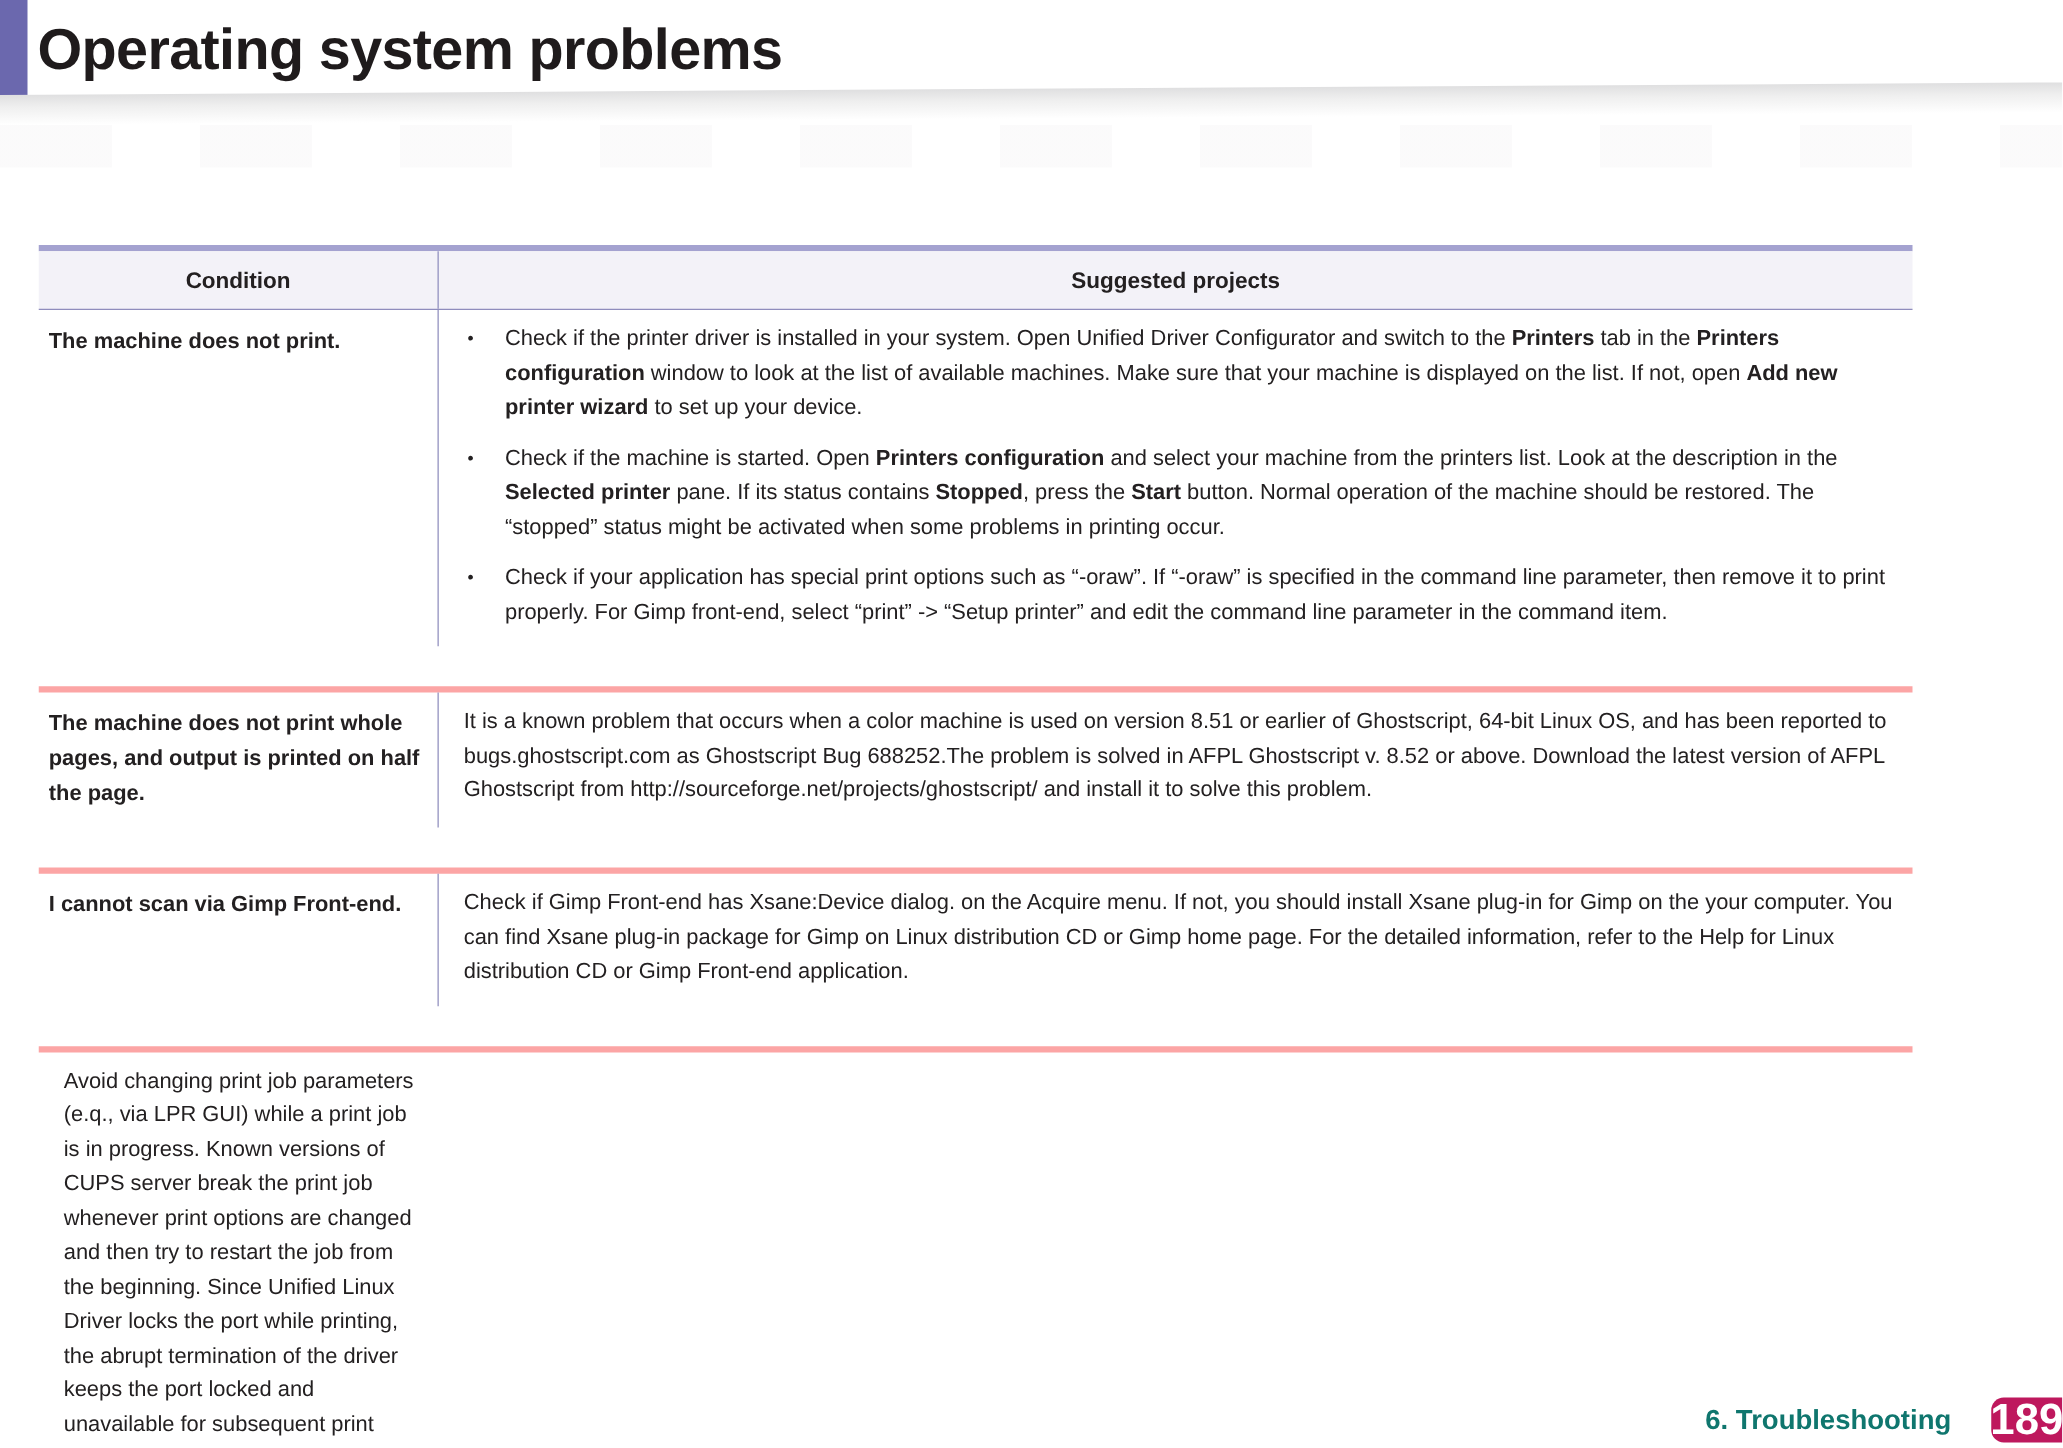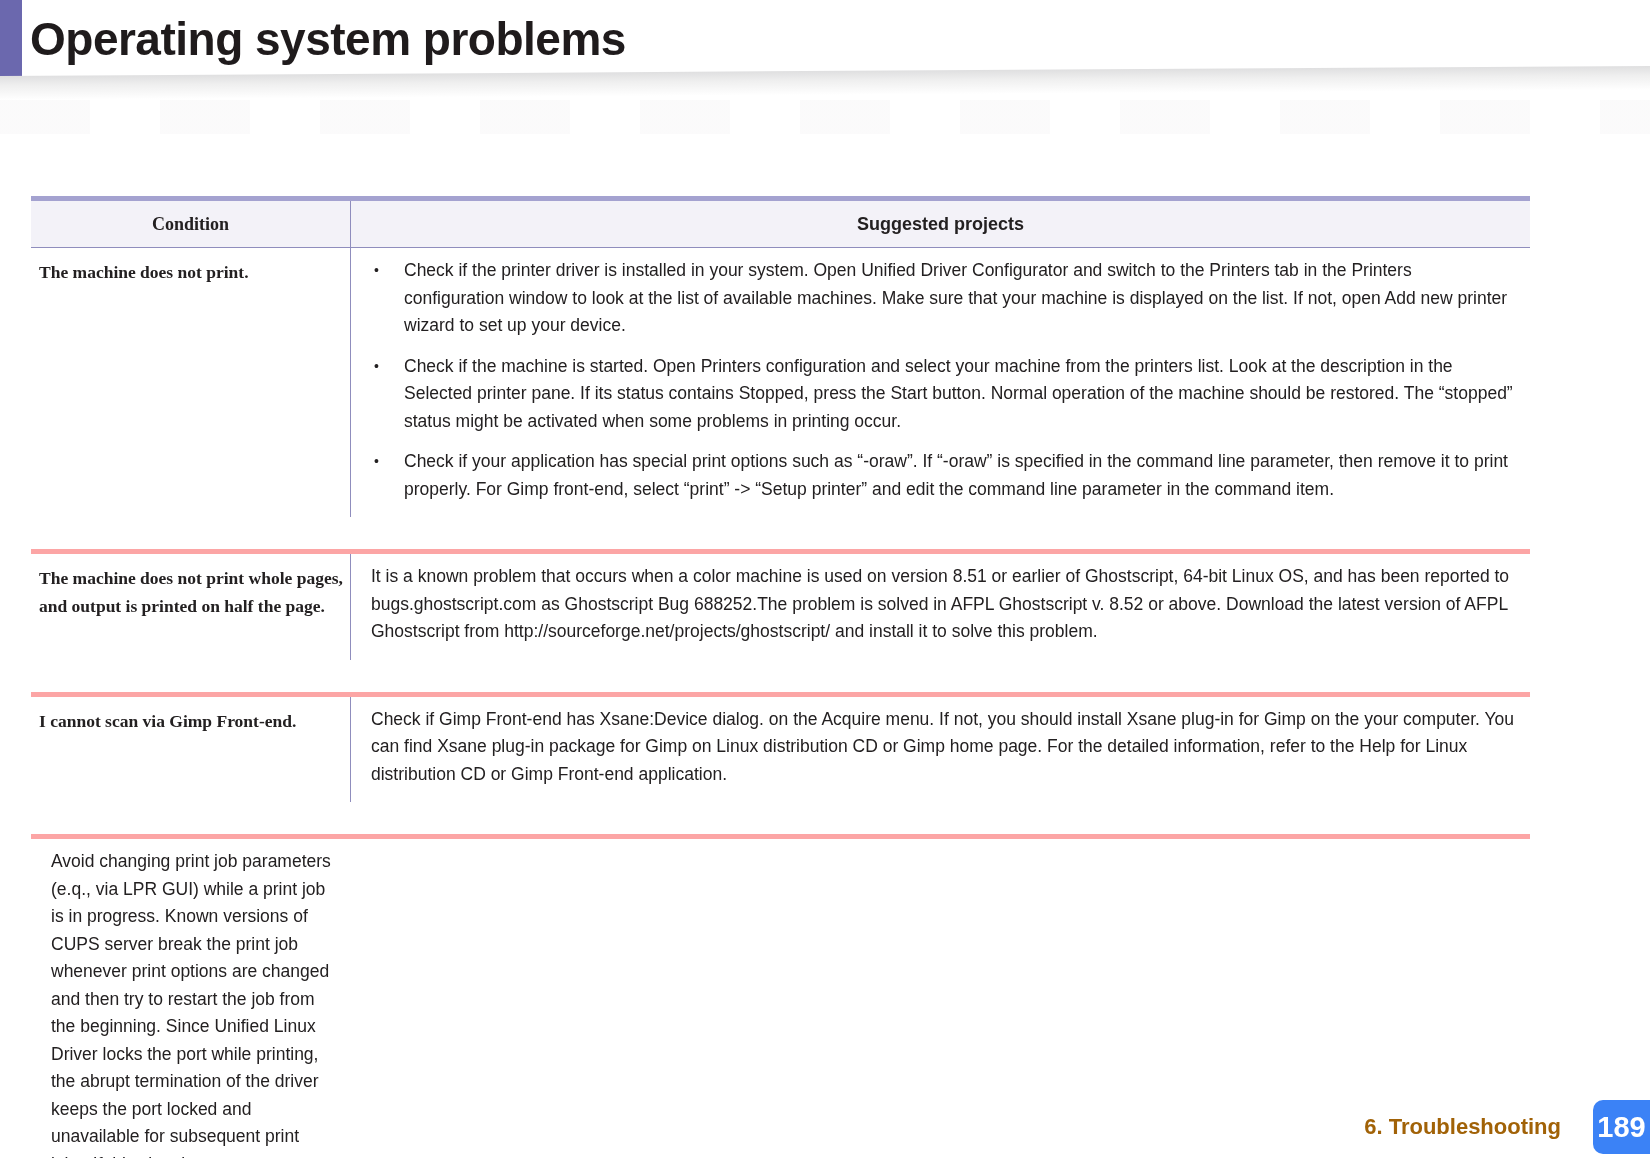--- a/index.html
+++ b/index.html
@@ -75,66 +75,66 @@
   .tr + .tr { border-top: 5px solid #fca5a5; margin-top: 32px; }
   .th {
     height: 46px;
     display: flex;
     align-items: center;
     justify-content: center;
     font-weight: bold;
     font-size: 18px;
     color: #232021;
   }
-  .th.cond, .td.cond { border-right: 1px solid #8f8dbd; font-family: Liberation Serif, serif; }
+  .th.cond, .td.cond { border-right: 1px solid #8f8dbd; }
   .td { box-sizing: border-box; }
   .td.cond {
     padding: 10px 0 14px 8px;
     font-weight: bold;
     line-height: 28px;
   }
   .td.sol {
     padding: 9px 16px 14px 20px;
     line-height: 27.5px;
   }
   .para { margin: 0 0 13px 0; }
   .para:last-child { margin-bottom: 0; }
   .para.bullet { display: flex; }
   .bullet-glyph {
     flex: 0 0 30px;
     font-size: 14px;
     line-height: 27.5px;
     padding-left: 3px;
   }
   .para-text { flex: 1 1 auto; }
-  .para-text .b { font-weight: normal; }
+  .para-text .b { font-weight: bold; }
   .footer {
     position: absolute;
     right: 0;
     bottom: 4px;
     display: flex;
     align-items: center;
   }
   .footer .chapter {
     font-size: 22px;
     font-weight: bold;
-    color: #a16207;
+    color: #0f766e;
     margin-right: 32px;
     margin-left: 25px;
   }
   .footer .badge {
     width: 57px;
-    height: 54px;
-    background: #3b82f6;
+    height: 36px;
+    background: #be185d;
     color: #ffffff;
     border-radius: 10px 0 0 10px;
     display: flex;
     align-items: center;
     justify-content: center;
-    font-size: 29px;
+    font-size: 35px;
     font-weight: bold;
   }
 </style>
 </head>
 <body>
 
 <div class="page">
 
   <div class="accent-bar"></div>
 

